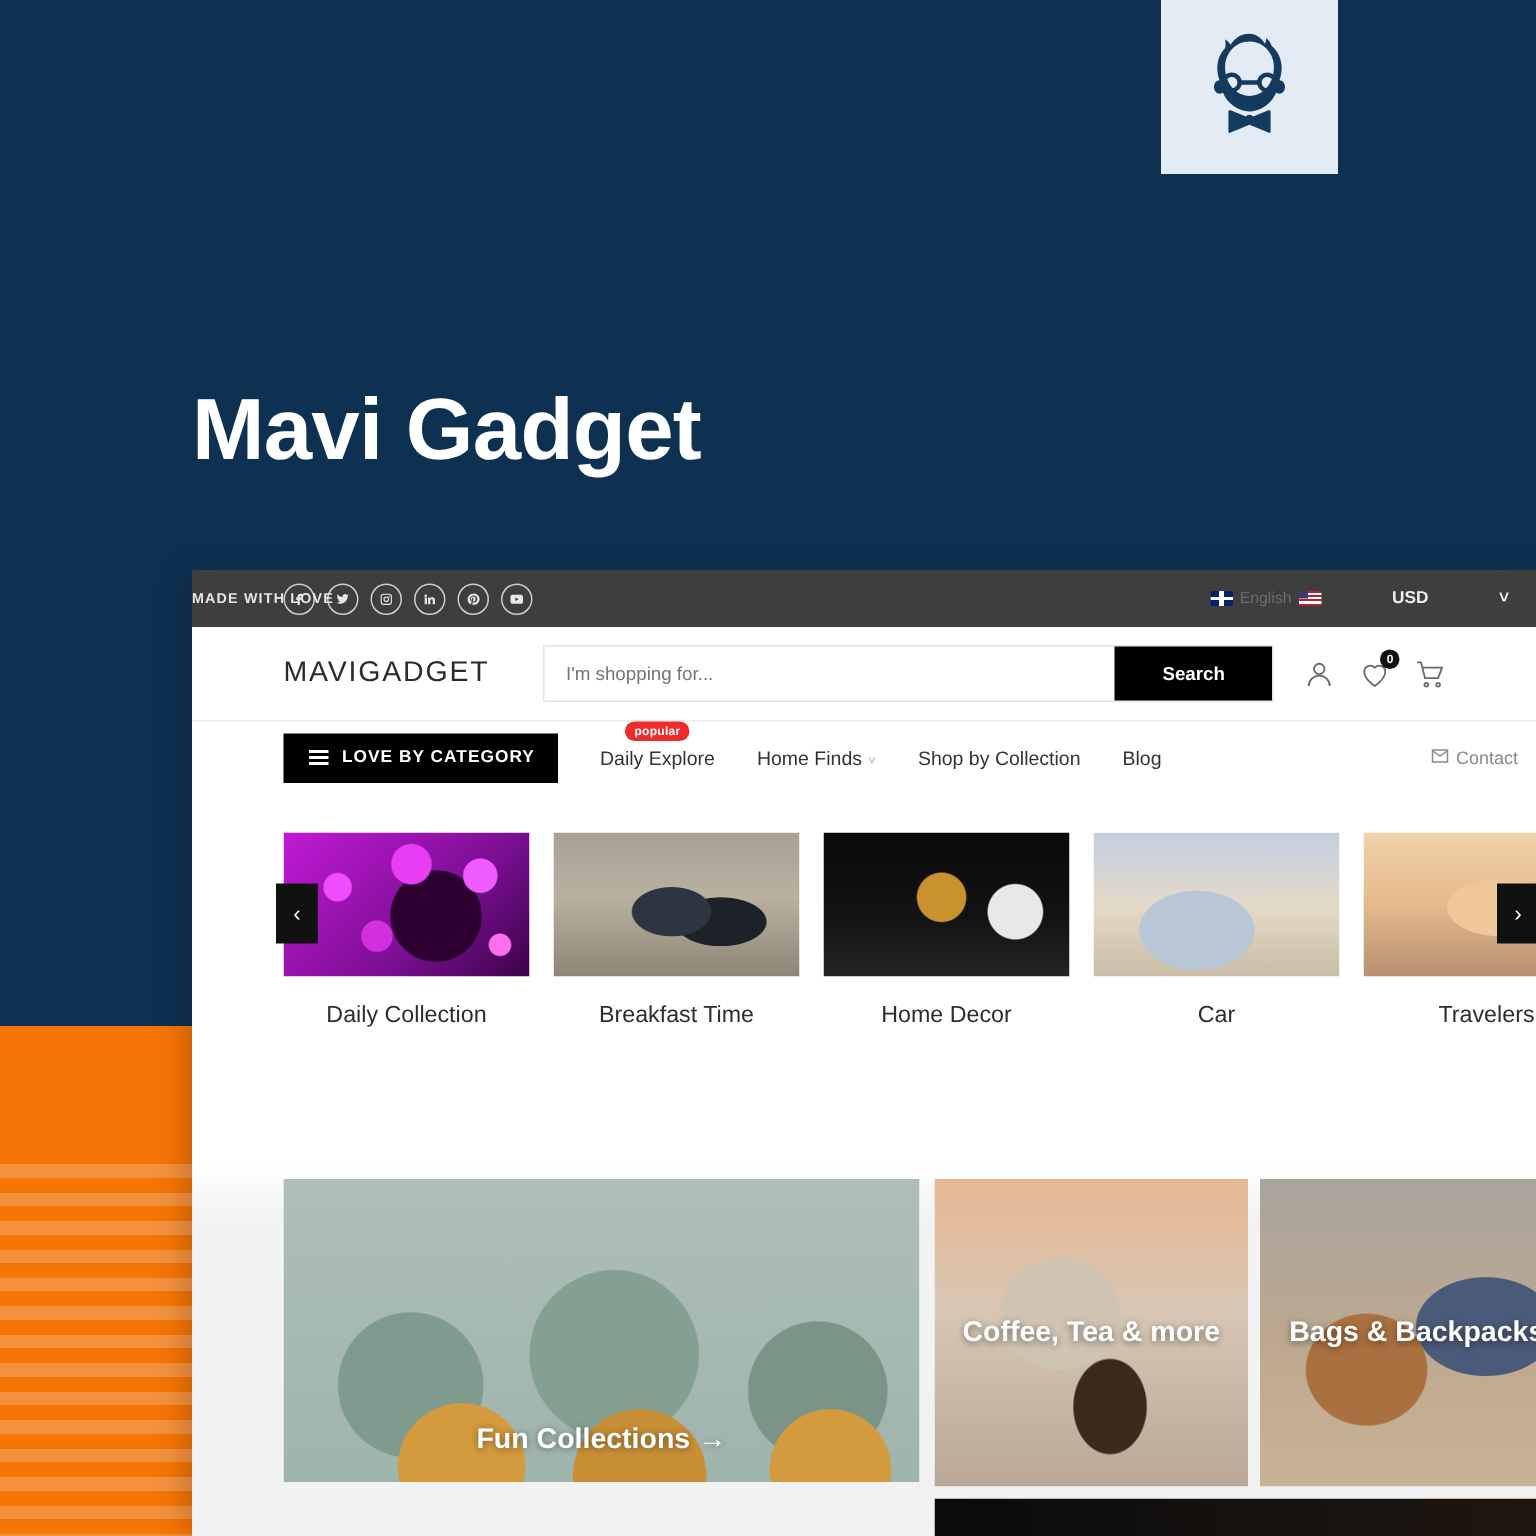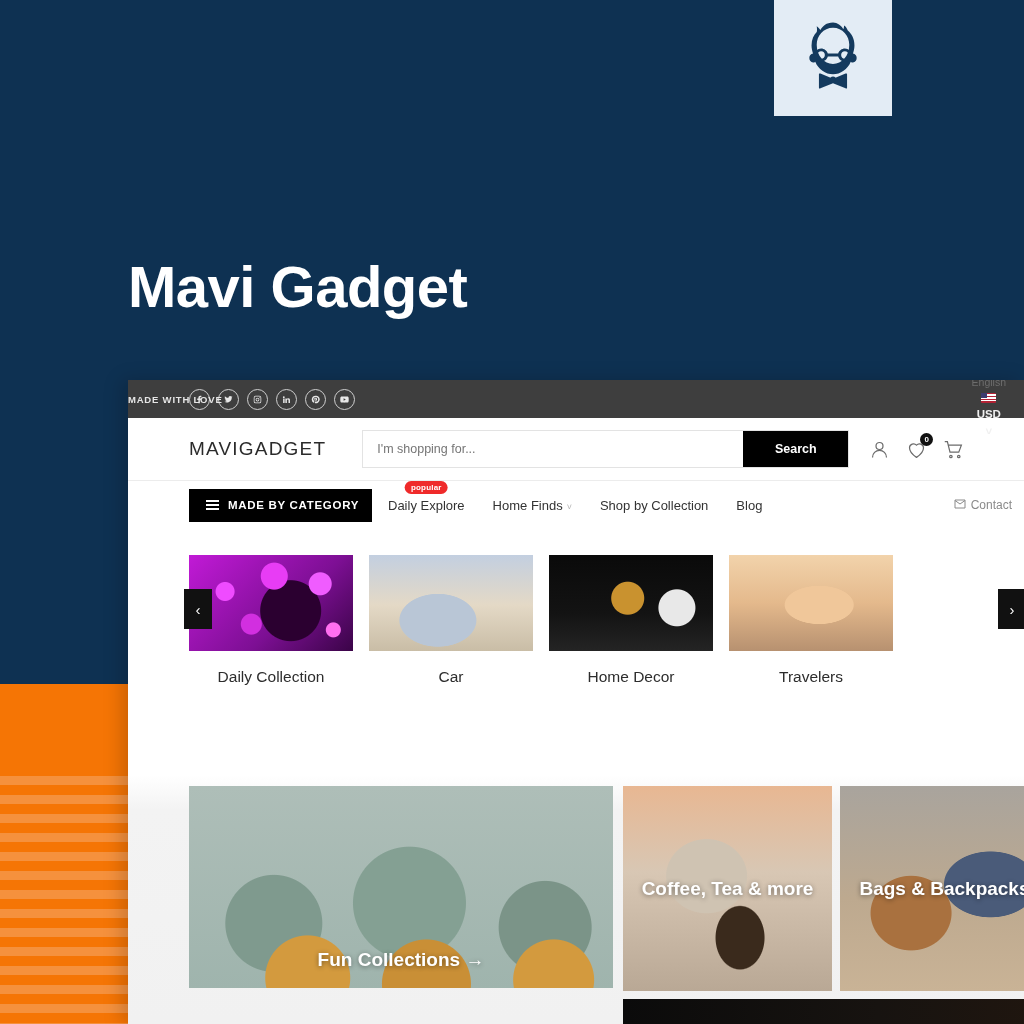--- a/index.html
+++ b/index.html
@@ -33,33 +33,33 @@
      overflow:hidden;box-shadow:-6px 0 18px rgba(0,0,0,0.18);}
 
   
   .topbar{height:38px;background:#3e3e3e;display:flex;align-items:center;position:relative;color:#d8d8d8;}
   .socials{display:flex;gap:8px;margin-left:61px;}
   .soc{width:19px;height:19px;border-radius:50%;border:1.3px solid #cfcfcf;color:#e8e8e8;
        display:flex;align-items:center;justify-content:center;font-size:10px;line-height:1;}
   .soc svg{width:9px;height:9px;fill:#e8e8e8;}
   .made-love{position:absolute;left:0;right:0;text-align:left;font-size:9.5px;letter-spacing:0.8px;
      font-weight:bold;color:#e6e6e6;pointer-events:none;}
-  .topright{margin-left:auto;margin-right:18px;display:flex;align-items:center;gap:5px;font-size:11px;z-index:2;flex-direction:column;}
+  .topright{margin-left:auto;margin-right:18px;display:flex;align-items:center;gap:5px;font-size:11px;z-index:2;}
   .flag{width:15px;height:10px;display:inline-block;border-radius:1px;}
   .flag-uk{background:
      linear-gradient(to bottom,transparent 40%,#fff 40%,#fff 60%,transparent 60%),
      linear-gradient(to right,transparent 40%,#fff 40%,#fff 60%,transparent 60%),
      linear-gradient(to bottom,transparent 44%,#c8102e 44%,#c8102e 56%,transparent 56%),
      linear-gradient(to right,transparent 44%,#c8102e 44%,#c8102e 56%,transparent 56%),
      #012169;}
   .flag-us{background:repeating-linear-gradient(to bottom,#b22234 0,#b22234 1.4px,#fff 1.4px,#fff 2.8px);
      position:relative;}
   .flag-us:after{content:"";position:absolute;left:0;top:0;width:6px;height:5px;background:#3c3b6e;}
   .lang-txt{color:#6d6d6d;font-size:10.5px;}
-  .cur-txt{color:#f0f0f0;font-size:11.5px;font-weight:bold;}
+  .cur-txt{color:#f0f0f0;font-size:11.5px;font-weight:bold;margin-left:42px;}
 
   
   .logorow{height:62px;display:flex;align-items:center;background:#fff;position:relative;}
   .brand{margin-left:61px;font-size:19px;letter-spacing:1.2px;color:#2b2b2b;
      font-family:"Liberation Sans", sans-serif;font-weight:300;}
   .searchwrap{margin-left:36px;display:flex;width:485px;height:36px;border:1px solid #e3e3e3;background:#fff;}
   .searchwrap input{flex:1;border:0;outline:0;padding-left:14px;font-size:12.5px;color:#9c9c9c;
      font-family:"Liberation Sans", sans-serif;background:transparent;}
   .searchbtn{width:105px;background:#000;color:#fff;font-size:12.5px;font-weight:bold;border:0;
      cursor:pointer;font-family:"Liberation Sans", sans-serif;}
@@ -68,21 +68,21 @@
   .hicon svg{width:21px;height:21px;stroke:#6b6b6b;fill:none;stroke-width:1.4;}
   .badge{position:absolute;right:-6px;top:-6px;width:13px;height:13px;border-radius:50%;
      background:#111;color:#fff;font-size:8px;display:flex;align-items:center;justify-content:center;font-weight:bold;}
 
   
   .navrow{height:48px;display:flex;align-items:center;border-top:1px solid #ececec;position:relative;background:#fff;}
   .catbtn{margin-left:61px;width:183px;height:33px;background:#000;color:#fff;display:flex;align-items:center;
      font-size:11.5px;font-weight:bold;letter-spacing:0.7px;cursor:pointer;}
   .burger{margin-left:17px;margin-right:9px;display:inline-block;width:13px;}
   .burger i{display:block;height:1.6px;background:#fff;margin:2.6px 0;}
-  .navlinks{display:flex;align-items:center;gap:28px;margin-left:16px;}
+  .navlinks{display:flex;align-items:center;gap:28px;margin-left:28px;}
   .navlink{font-size:13px;color:#333;position:relative;cursor:pointer;white-space:nowrap;}
   .navlink .caret{color:#b3b3b3;font-size:9px;margin-left:4px;}
   .popbadge{position:absolute;left:50%;transform:translateX(-50%);top:-17px;background:#ef2a2a;color:#fff;
      font-size:8px;padding:2px 6px;border-radius:9px;font-weight:bold;letter-spacing:0.2px;}
   .contact{margin-left:auto;margin-right:12px;display:flex;align-items:center;gap:5px;font-size:12px;color:#8a8a8a;}
   .contact svg{width:12px;height:12px;fill:#8a8a8a;}
 
   
   .cats{display:flex;gap:16px;padding:26px 0 0 61px;position:relative;background:#fff;}
   .cat{width:164px;}
@@ -253,21 +253,21 @@
       </div>
     </div>
 
     <div class="navrow">
       <div class="catbtn">
         <span class="burger">
             <i></i>
             <i></i>
             <i></i>
           </span>
-        <span>MADE BY CATEGORY</span>
+        <span>LOVE BY CATEGORY</span>
       </div>
       <div class="navlinks">
         <span class="navlink">
           <span class="popbadge">popular</span>
           <span>Daily Explore</span>
         </span>
         <span class="navlink">
           <span>Home Finds</span><span class="caret">˅</span>
         </span>
         <span class="navlink">
@@ -288,29 +288,35 @@
 
     <div class="cats">
       <div class="cat">
         <div class="thumb">
             <span class="ph ph-neon"></span>
           </div>
         <div class="label">Daily Collection</div>
       </div>
       <div class="cat">
         <div class="thumb">
+            <span class="ph ph-breakfast"></span>
+          </div>
+        <div class="label">Breakfast Time</div>
+      </div>
+      <div class="cat">
+        <div class="thumb">
+            <span class="ph ph-chess"></span>
+          </div>
+        <div class="label">Home Decor</div>
+      </div>
+      <div class="cat">
+        <div class="thumb">
             <span class="ph ph-car"></span>
           </div>
         <div class="label">Car</div>
-      </div>
-      <div class="cat">
-        <div class="thumb">
-            <span class="ph ph-chess"></span>
-          </div>
-        <div class="label">Home Decor</div>
       </div>
       <div class="cat">
         <div class="thumb">
             <span class="ph ph-tent"></span>
           </div>
         <div class="label">Travelers</div>
       </div>
       <div class="arrow left">‹</div>
       <div class="arrow right">›</div>
     </div>

